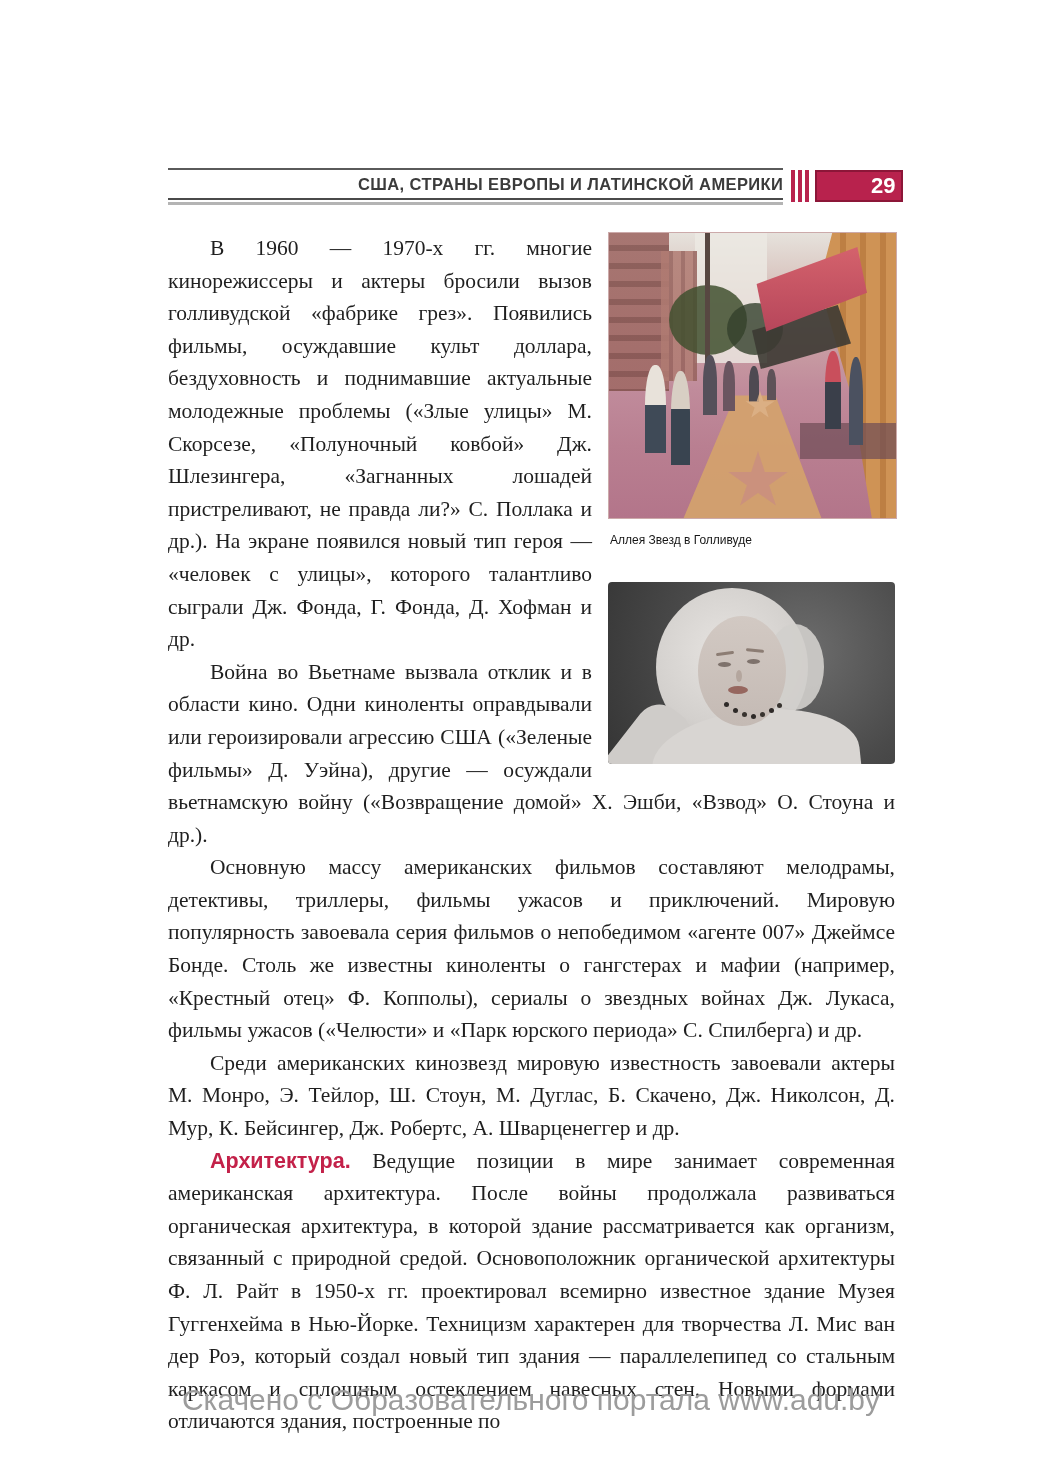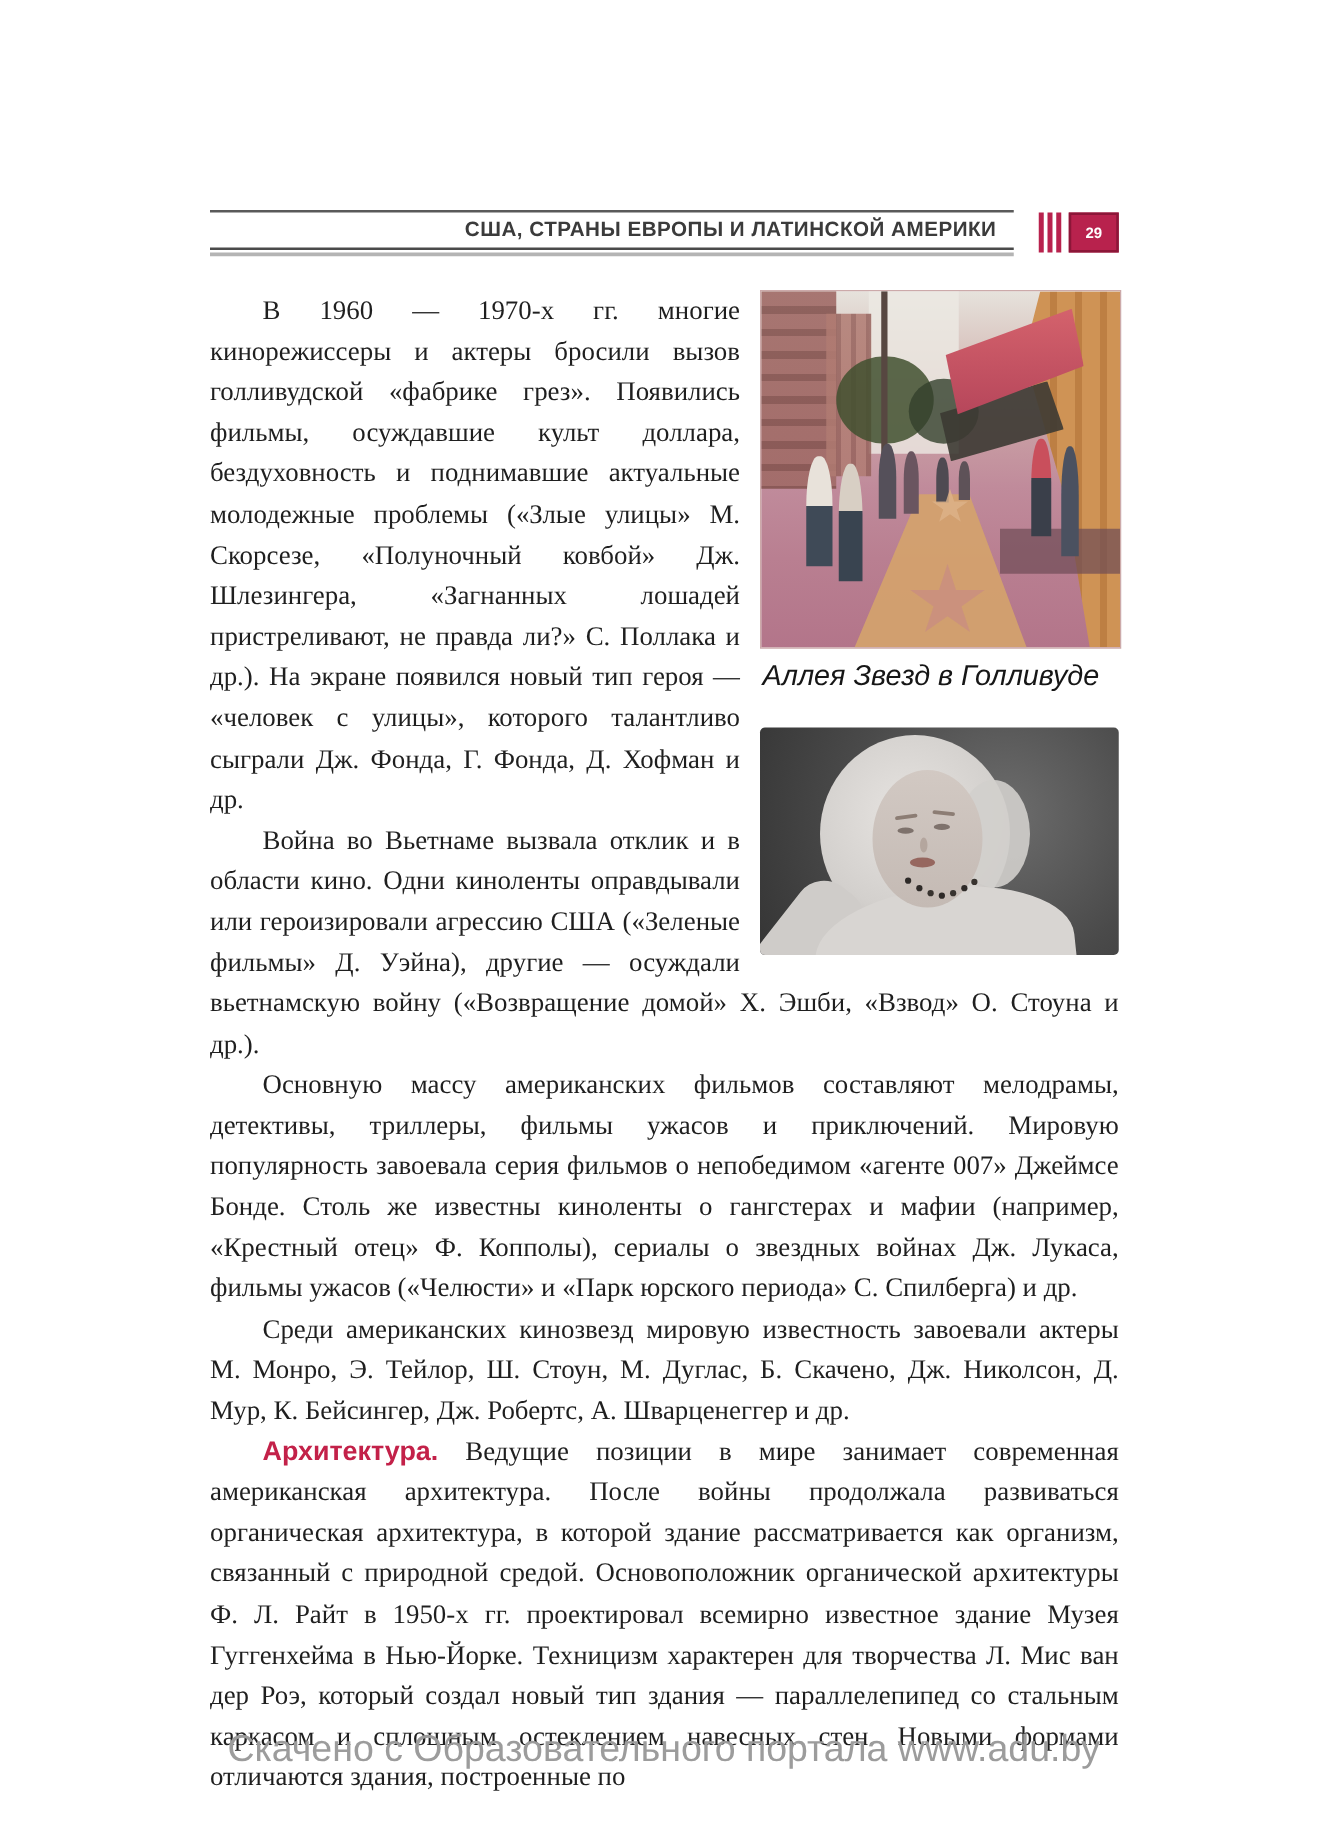--- a/index.html
+++ b/index.html
@@ -13,32 +13,32 @@
   .rule-top{height:2px;background:#5a5a5a;}
   .header-title{font-family:"Liberation Sans",sans-serif;font-size:16.5px;font-weight:bold;
                 color:#3b3b3b;letter-spacing:0.4px;text-align:center;padding:5px 0 4px 190px;
                 white-space:nowrap;}
   .rule-dark{height:2px;background:#4a4a4a;}
   .rule-gray{height:3px;background:#b4b4b4;margin-top:2px;}
   .header-right{display:flex;align-items:center;margin-left:8px;margin-top:1px;height:34px;}
   .hbar{width:4px;height:32px;background:#b8224d;margin-right:3px;}
   .page-box{width:36px;height:28px;background:#b8224d;border:2px solid #8c1638;
             color:#ffffff;font-family:"Liberation Sans",sans-serif;font-weight:bold;
-            font-size:12px;display:flex;align-items:center;justify-content:center;margin-left:3px;}
+            font-size:22px;display:flex;align-items:center;justify-content:center;margin-left:3px;padding-left:48px;}
 
   
   .main{position:absolute;left:168px;top:232px;width:727px;font-size:21.5px;line-height:32.6px;
         text-align:justify;}
   .main p{margin:0;text-indent:42px;}
   .arch-heading{font-family:"Liberation Sans",sans-serif;font-weight:bold;color:#c32149;}
 
   
   .figures{float:right;width:287px;margin-left:16px;margin-bottom:6px;}
-  .caption{font-family:"Liberation Sans",sans-serif;font-size:23px;color:#161616;
-           margin:9px 0 0 2px;text-align:left;text-indent:0;line-height:24px;font-style:italic;}
+  .caption{font-family:"Liberation Sans",sans-serif;font-size:12px;color:#161616;
+           margin:9px 0 0 2px;text-align:left;text-indent:0;line-height:24px;}
   .photo{position:relative;overflow:hidden;width:287px;}
 
   
   .photo-wof{height:285px;background:linear-gradient(#e6e2dc 0%,#d8c2bd 18%,#c99fa4 38%,#c08b9b 55%,#b97f91 75%,#b3758a 100%);
              border:1px solid #caa;}
   .wof-left-bldg{position:absolute;left:0;top:0;width:60px;height:158px;
        background:repeating-linear-gradient(#a06a66 0 12px,#855450 12px 18px);opacity:.9;}
   .wof-left-bldg2{position:absolute;left:52px;top:18px;width:36px;height:130px;
        background:repeating-linear-gradient(90deg,#b07b72 0 8px,#96625c 8px 12px);opacity:.85;}
   .wof-sky{position:absolute;left:86px;top:0;width:72px;height:130px;background:#eceae4;opacity:.8;}

